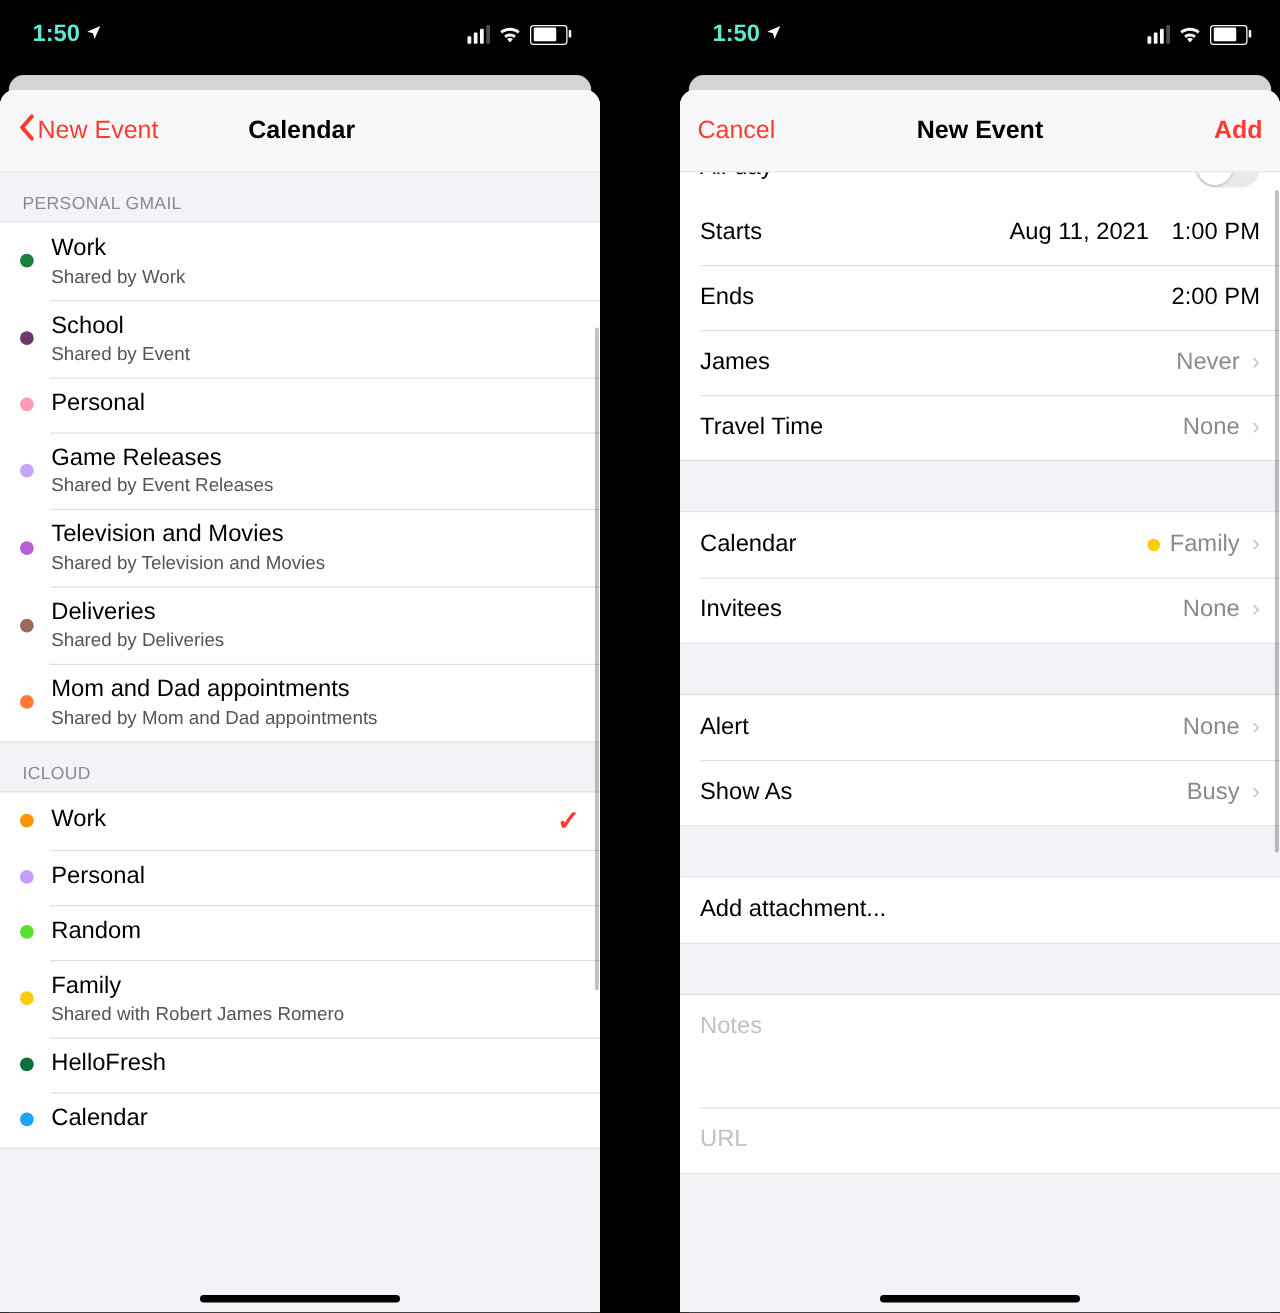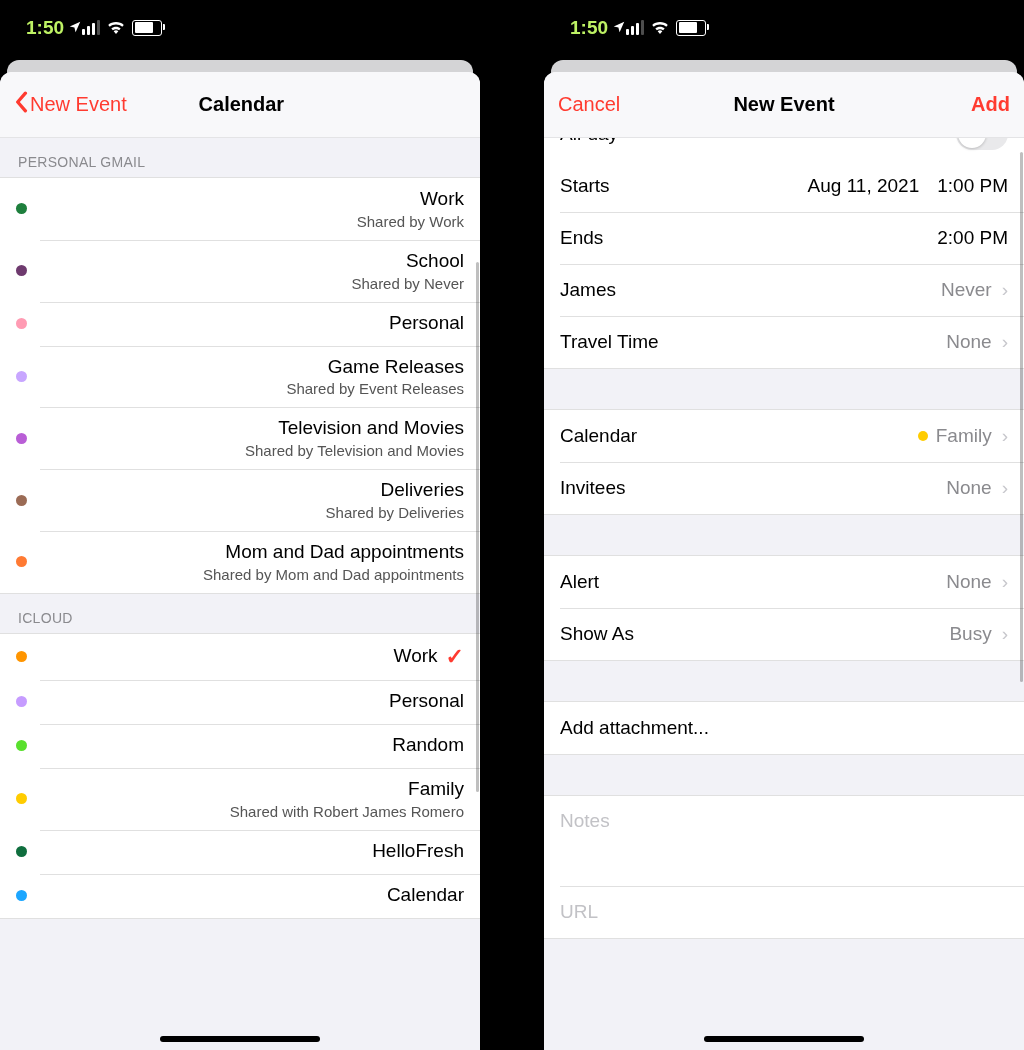--- a/index.html
+++ b/index.html
@@ -1,20 +1,20 @@
 <!DOCTYPE html>
 <html><head>
 <meta charset="utf-8">
 <style>
   html,body{margin:0;padding:0;background:#000;font-family:-apple-system,Helvetica,Arial,sans-serif;}
   .stage{width:1024px;height:1050px;background:#000;position:relative;overflow:hidden;}
   .phone{position:absolute;top:0;width:480px;height:1050px;background:#000;}
   .phone.left{left:0;}
   .phone.right{right:0;}
-  .status{height:55px;display:flex;align-items:center;padding:0 26px;box-sizing:border-box;color:#bef264;}
+  .status{height:55px;display:flex;align-items:center;justify-content:space-between;padding:0 26px;box-sizing:border-box;color:#5eead4;}
   .st-time{font-size:19px;font-weight:600;display:flex;align-items:center;gap:4px;}
   .loc-arrow{display:inline-block;}
   .st-icons{display:flex;align-items:center;gap:6px;}
   .signal{display:flex;align-items:flex-end;gap:2px;}
   .signal span{width:3px;background:#fff;border-radius:1px;}
   .signal span:nth-child(1){height:6px;}
   .signal span:nth-child(2){height:9px;}
   .signal span:nth-child(3){height:12px;}
   .signal span:nth-child(4){height:15px;opacity:.3;}
   .wifi{font-size:18px;line-height:1;}
@@ -27,21 +27,21 @@
   .hdr-left,.hdr-right{min-width:110px;display:flex;align-items:center;}
   .hdr-right{justify-content:flex-end;}
   .hdr-title{font-size:20px;font-weight:600;color:#000;text-align:center;flex:1;}
   .back-area{display:flex;align-items:center;gap:2px;color:#ff3b30;font-size:20px;}
   .chev-back{display:inline-block;}
   .btn-red{color:#ff3b30;font-size:20px;}
   .btn-red.bold{font-weight:600;}
   .scroll{position:absolute;top:66px;left:0;right:0;bottom:0;overflow:hidden;background:#f2f2f7;}
   .section-label{font-size:14px;color:#8a8a8e;padding:16px 0 7px 18px;text-transform:uppercase;letter-spacing:.3px;}
   .group{background:#fff;border-top:1px solid rgba(0,0,0,.12);border-bottom:1px solid rgba(0,0,0,.12);}
-  .row{display:flex;align-items:center;padding:10px 16px 10px 16px;min-height:44px;box-sizing:border-box;position:relative;text-align:right;}
+  .row{display:flex;align-items:center;padding:10px 16px 10px 16px;min-height:44px;box-sizing:border-box;position:relative;}
   .row + .row:before{content:"";position:absolute;left:40px;right:0;top:0;height:1px;background:rgba(0,0,0,.12);}
   .dot{width:11px;height:11px;border-radius:50%;flex-shrink:0;margin-right:14px;}
   .cal-text{flex:1;}
   .cal-name{font-size:19px;color:#000;line-height:1.2;}
   .cal-sub{font-size:15px;color:#555;margin-top:2px;}
   .check{color:#ff3b30;font-size:22px;font-weight:600;margin-left:8px;}
   
   .row2{display:flex;align-items:center;padding:0 16px;min-height:52px;box-sizing:border-box;position:relative;background:#fff;justify-content:space-between;}
   .row2 + .row2:before{content:"";position:absolute;left:16px;right:0;top:0;height:1px;background:rgba(0,0,0,.12);}
   .row2 .lab{font-size:19px;color:#000;flex:1;}
@@ -113,21 +113,21 @@
               <span class="dot" style="background: rgb(30, 127, 61);"></span>
               <div class="cal-text">
                 <div class="cal-name">Work</div>
                 <div class="cal-sub">Shared by Work</div>
               </div>
             </div>
             <div class="row">
               <span class="dot" style="background: rgb(110, 58, 110);"></span>
               <div class="cal-text">
                 <div class="cal-name">School</div>
-                <div class="cal-sub">Shared by Never</div>
+                <div class="cal-sub">Shared by Event</div>
               </div>
             </div>
             <div class="row">
               <span class="dot" style="background: rgb(255, 155, 179);"></span>
               <div class="cal-text">
                 <div class="cal-name">Personal</div>
               </div>
             </div>
             <div class="row">
               <span class="dot" style="background: rgb(200, 166, 255);"></span>

